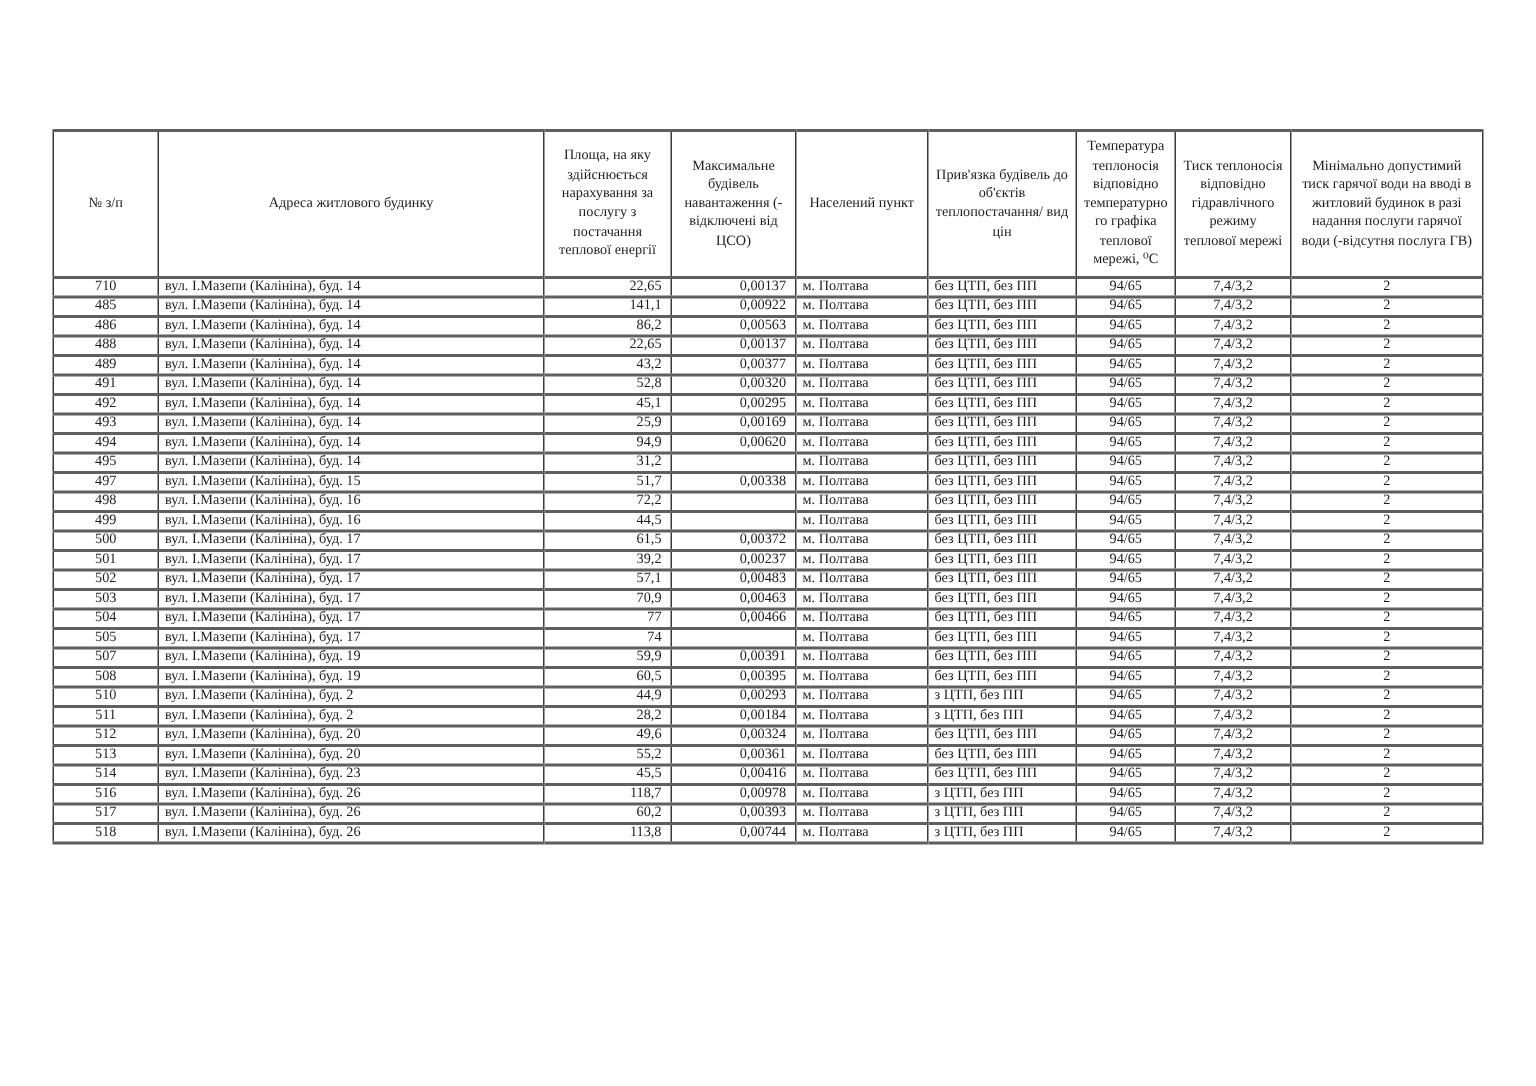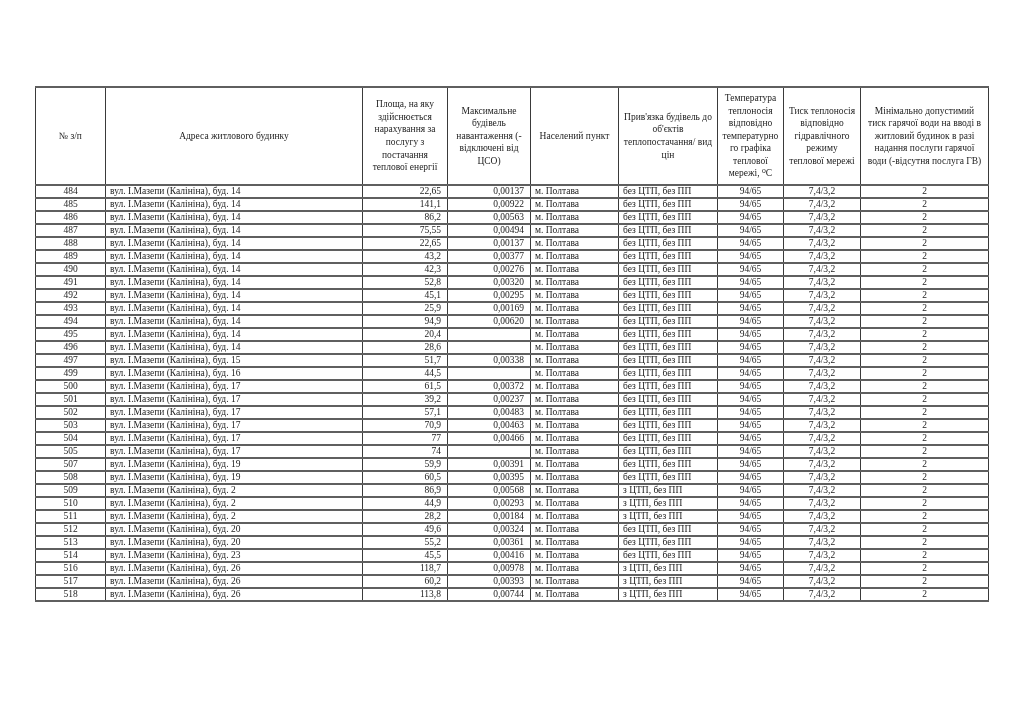--- a/index.html
+++ b/index.html
@@ -75,21 +75,21 @@
       <th><span>Максимальне будівель навантаження (-відключені від ЦСО)</span></th>
       <th><span>Населений пункт</span></th>
       <th><span>Прив'язка будівель до об'єктів теплопостачання/ вид цін</span></th>
       <th><span>Температура теплоносія відповідно температурного графіка теплової мережі, ⁰С</span></th>
       <th><span>Тиск теплоносія відповідно гідравлічного режиму теплової мережі</span></th>
       <th><span>Мінімально допустимий тиск гарячої води на вводі в житловий будинок в разі надання послуги гарячої води (-відсутня послуга ГВ)</span></th>
     </tr>
   </thead>
   <tbody>
       <tr>
-        <td class="a-center">484</td>
+        <td class="a-center">710</td>
         <td class="a-left">вул. І.Мазепи (Калініна), буд. 14</td>
         <td class="a-right">22,65</td>
         <td class="a-right">0,00137</td>
         <td class="a-left">м. Полтава</td>
         <td class="a-left">без ЦТП, без ПП</td>
         <td class="a-center">94/65</td>
         <td class="a-center">7,4/3,2</td>
         <td class="a-center">2</td>
       </tr>
       <tr>
@@ -108,31 +108,20 @@
         <td class="a-left">вул. І.Мазепи (Калініна), буд. 14</td>
         <td class="a-right">86,2</td>
         <td class="a-right">0,00563</td>
         <td class="a-left">м. Полтава</td>
         <td class="a-left">без ЦТП, без ПП</td>
         <td class="a-center">94/65</td>
         <td class="a-center">7,4/3,2</td>
         <td class="a-center">2</td>
       </tr>
       <tr>
-        <td class="a-center">487</td>
-        <td class="a-left">вул. І.Мазепи (Калініна), буд. 14</td>
-        <td class="a-right">75,55</td>
-        <td class="a-right">0,00494</td>
-        <td class="a-left">м. Полтава</td>
-        <td class="a-left">без ЦТП, без ПП</td>
-        <td class="a-center">94/65</td>
-        <td class="a-center">7,4/3,2</td>
-        <td class="a-center">2</td>
-      </tr>
-      <tr>
         <td class="a-center">488</td>
         <td class="a-left">вул. І.Мазепи (Калініна), буд. 14</td>
         <td class="a-right">22,65</td>
         <td class="a-right">0,00137</td>
         <td class="a-left">м. Полтава</td>
         <td class="a-left">без ЦТП, без ПП</td>
         <td class="a-center">94/65</td>
         <td class="a-center">7,4/3,2</td>
         <td class="a-center">2</td>
       </tr>
@@ -141,31 +130,20 @@
         <td class="a-left">вул. І.Мазепи (Калініна), буд. 14</td>
         <td class="a-right">43,2</td>
         <td class="a-right">0,00377</td>
         <td class="a-left">м. Полтава</td>
         <td class="a-left">без ЦТП, без ПП</td>
         <td class="a-center">94/65</td>
         <td class="a-center">7,4/3,2</td>
         <td class="a-center">2</td>
       </tr>
       <tr>
-        <td class="a-center">490</td>
-        <td class="a-left">вул. І.Мазепи (Калініна), буд. 14</td>
-        <td class="a-right">42,3</td>
-        <td class="a-right">0,00276</td>
-        <td class="a-left">м. Полтава</td>
-        <td class="a-left">без ЦТП, без ПП</td>
-        <td class="a-center">94/65</td>
-        <td class="a-center">7,4/3,2</td>
-        <td class="a-center">2</td>
-      </tr>
-      <tr>
         <td class="a-center">491</td>
         <td class="a-left">вул. І.Мазепи (Калініна), буд. 14</td>
         <td class="a-right">52,8</td>
         <td class="a-right">0,00320</td>
         <td class="a-left">м. Полтава</td>
         <td class="a-left">без ЦТП, без ПП</td>
         <td class="a-center">94/65</td>
         <td class="a-center">7,4/3,2</td>
         <td class="a-center">2</td>
       </tr>
@@ -198,51 +176,51 @@
         <td class="a-right">0,00620</td>
         <td class="a-left">м. Полтава</td>
         <td class="a-left">без ЦТП, без ПП</td>
         <td class="a-center">94/65</td>
         <td class="a-center">7,4/3,2</td>
         <td class="a-center">2</td>
       </tr>
       <tr>
         <td class="a-center">495</td>
         <td class="a-left">вул. І.Мазепи (Калініна), буд. 14</td>
-        <td class="a-right">20,4</td>
-        <td class="a-right"></td>
-        <td class="a-left">м. Полтава</td>
-        <td class="a-left">без ЦТП, без ПП</td>
-        <td class="a-center">94/65</td>
-        <td class="a-center">7,4/3,2</td>
-        <td class="a-center">2</td>
-      </tr>
-      <tr>
-        <td class="a-center">496</td>
-        <td class="a-left">вул. І.Мазепи (Калініна), буд. 14</td>
-        <td class="a-right">28,6</td>
+        <td class="a-right">31,2</td>
         <td class="a-right"></td>
         <td class="a-left">м. Полтава</td>
         <td class="a-left">без ЦТП, без ПП</td>
         <td class="a-center">94/65</td>
         <td class="a-center">7,4/3,2</td>
         <td class="a-center">2</td>
       </tr>
       <tr>
         <td class="a-center">497</td>
         <td class="a-left">вул. І.Мазепи (Калініна), буд. 15</td>
         <td class="a-right">51,7</td>
         <td class="a-right">0,00338</td>
         <td class="a-left">м. Полтава</td>
         <td class="a-left">без ЦТП, без ПП</td>
         <td class="a-center">94/65</td>
         <td class="a-center">7,4/3,2</td>
         <td class="a-center">2</td>
       </tr>
       <tr>
+        <td class="a-center">498</td>
+        <td class="a-left">вул. І.Мазепи (Калініна), буд. 16</td>
+        <td class="a-right">72,2</td>
+        <td class="a-right"></td>
+        <td class="a-left">м. Полтава</td>
+        <td class="a-left">без ЦТП, без ПП</td>
+        <td class="a-center">94/65</td>
+        <td class="a-center">7,4/3,2</td>
+        <td class="a-center">2</td>
+      </tr>
+      <tr>
         <td class="a-center">499</td>
         <td class="a-left">вул. І.Мазепи (Калініна), буд. 16</td>
         <td class="a-right">44,5</td>
         <td class="a-right"></td>
         <td class="a-left">м. Полтава</td>
         <td class="a-left">без ЦТП, без ПП</td>
         <td class="a-center">94/65</td>
         <td class="a-center">7,4/3,2</td>
         <td class="a-center">2</td>
       </tr>
@@ -328,31 +306,20 @@
         <td class="a-left">вул. І.Мазепи (Калініна), буд. 19</td>
         <td class="a-right">60,5</td>
         <td class="a-right">0,00395</td>
         <td class="a-left">м. Полтава</td>
         <td class="a-left">без ЦТП, без ПП</td>
         <td class="a-center">94/65</td>
         <td class="a-center">7,4/3,2</td>
         <td class="a-center">2</td>
       </tr>
       <tr>
-        <td class="a-center">509</td>
-        <td class="a-left">вул. І.Мазепи (Калініна), буд. 2</td>
-        <td class="a-right">86,9</td>
-        <td class="a-right">0,00568</td>
-        <td class="a-left">м. Полтава</td>
-        <td class="a-left">з ЦТП, без ПП</td>
-        <td class="a-center">94/65</td>
-        <td class="a-center">7,4/3,2</td>
-        <td class="a-center">2</td>
-      </tr>
-      <tr>
         <td class="a-center">510</td>
         <td class="a-left">вул. І.Мазепи (Калініна), буд. 2</td>
         <td class="a-right">44,9</td>
         <td class="a-right">0,00293</td>
         <td class="a-left">м. Полтава</td>
         <td class="a-left">з ЦТП, без ПП</td>
         <td class="a-center">94/65</td>
         <td class="a-center">7,4/3,2</td>
         <td class="a-center">2</td>
       </tr>

